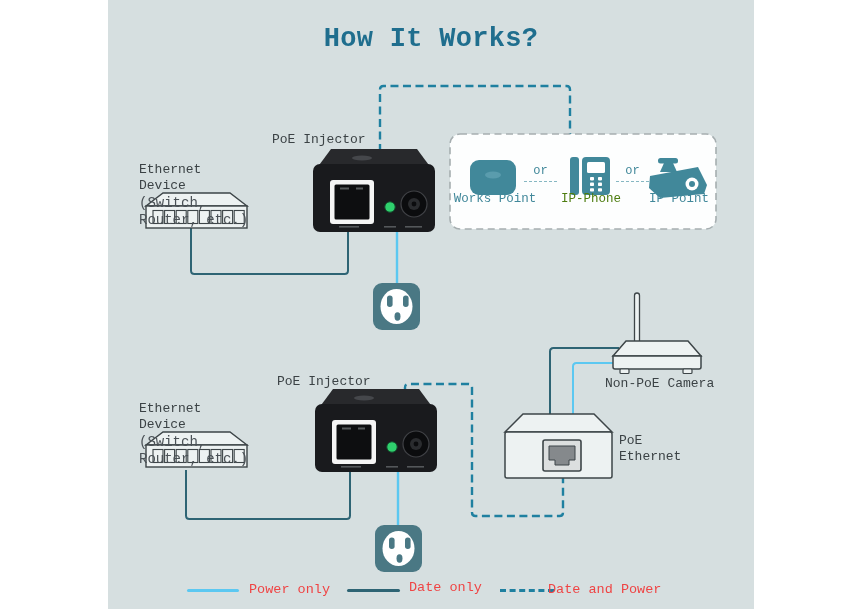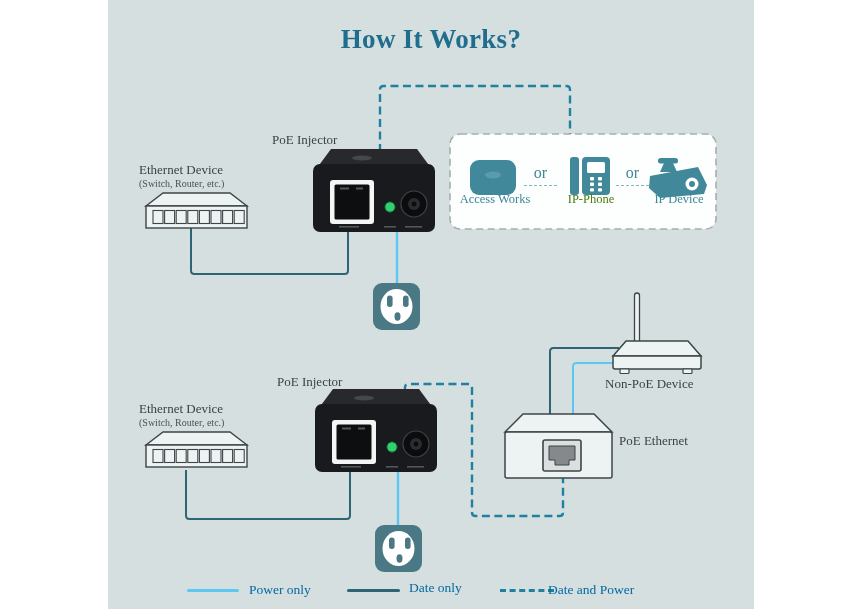--- a/index.html
+++ b/index.html
@@ -1,34 +1,34 @@
 <!DOCTYPE html>
 <html><head>
 <meta charset="utf-8">
 <style>
   html,body{margin:0;padding:0;background:#ffffff;}
   #stage{
     position:relative;width:860px;height:609px;overflow:hidden;
-    font-family:Liberation Serif, serif;
+    font-family:Liberation Mono, monospace;
   }
   #panel{position:absolute;left:108px;top:0;width:646px;height:609px;}
   #diagram{position:absolute;left:0;top:0;}
   .txt{position:absolute;color:#3b4245;}
   #title{
     left:108px;top:24px;width:646px;text-align:center;
     font-size:27px;font-weight:bold;letter-spacing:0.3px;
   }
   .dev-label{font-size:13px;text-align:left;line-height:1.25;}
-  .dev-sub{font-size:10px;color:#4a5156;}
+  .dev-sub{font-size:14px;color:#4a5156;}
   .pd-label{font-size:12.5px;text-align:center;}
   .or-sep{
-    font-size:16px;text-align:center;padding-bottom:3px;
+    font-size:12px;text-align:center;padding-bottom:3px;
     border-bottom:1.5px dashed #86b7c2;
   }
-  .legend-label{font-size:13.5px;color:#0369a1;}
+  .legend-label{font-size:13.5px;color:#ef4444;}
   .legend-line{position:absolute;height:3px;border-radius:2px;}
   .legend-dash{position:absolute;height:0;border-top:3px dashed #1f80a0;}
 </style>
 </head>
 <body>
 
 <div id="stage">
 
   <div id="panel" style="background: rgb(214, 223, 224);"></div>
 
@@ -134,34 +134,34 @@
 
   <div class="txt" id="title" style="color: rgb(31, 110, 142);">How It Works?</div>
 
   <div class="txt dev-label" style="left:139px;top:162px;width:116px;">
     <div>Ethernet Device</div>
     <div class="dev-sub">(Switch, Router, etc.)</div>
   </div>
 
   <div class="txt dev-label" style="left:272px;top:132px;width:112px;">PoE Injector</div>
 
-  <div class="txt pd-label" style="left: 450px; top: 192px; width: 90px; color: rgb(65, 136, 154);">Access Works</div>
+  <div class="txt pd-label" style="left: 450px; top: 192px; width: 90px; color: rgb(65, 136, 154);">Works Point</div>
   <div class="txt or-sep" style="left: 524px; top: 164px; width: 33px; color: rgb(65, 136, 154);">or</div>
   <div class="txt pd-label" style="left: 546px; top: 192px; width: 90px; color: #4d7c0f;">IP-Phone</div>
   <div class="txt or-sep" style="left: 616px; top: 164px; width: 33px; color: rgb(65, 136, 154);">or</div>
-  <div class="txt pd-label" style="left: 634px; top: 192px; width: 90px; color: rgb(65, 136, 154);">IP Device</div>
+  <div class="txt pd-label" style="left: 634px; top: 192px; width: 90px; color: rgb(65, 136, 154);">IP Point</div>
 
   <div class="txt dev-label" style="left:139px;top:401px;width:116px;">
     <div>Ethernet Device</div>
     <div class="dev-sub">(Switch, Router, etc.)</div>
   </div>
 
   <div class="txt dev-label" style="left:277px;top:374px;width:110px;">PoE Injector</div>
 
-  <div class="txt dev-label" style="left:605px;top:376px;width:110px;">Non-PoE Device</div>
+  <div class="txt dev-label" style="left:605px;top:376px;width:110px;">Non-PoE Camera</div>
 
   <div class="txt dev-label" style="left:619px;top:433px;width:90px;text-align:left;">PoE Ethernet</div>
 
   <div>
     <div class="legend-line" style="left: 187px; top: 589px; width: 52px; background: rgb(92, 200, 241);"></div>
     <div class="txt legend-label" style="left:249px;top:582px;">Power only</div>
 
     <div class="legend-line" style="left: 347px; top: 589px; width: 53px; background: rgb(46, 100, 116);"></div>
     <div class="txt legend-label" style="left:409px;top:580px;">Date only</div>
 

